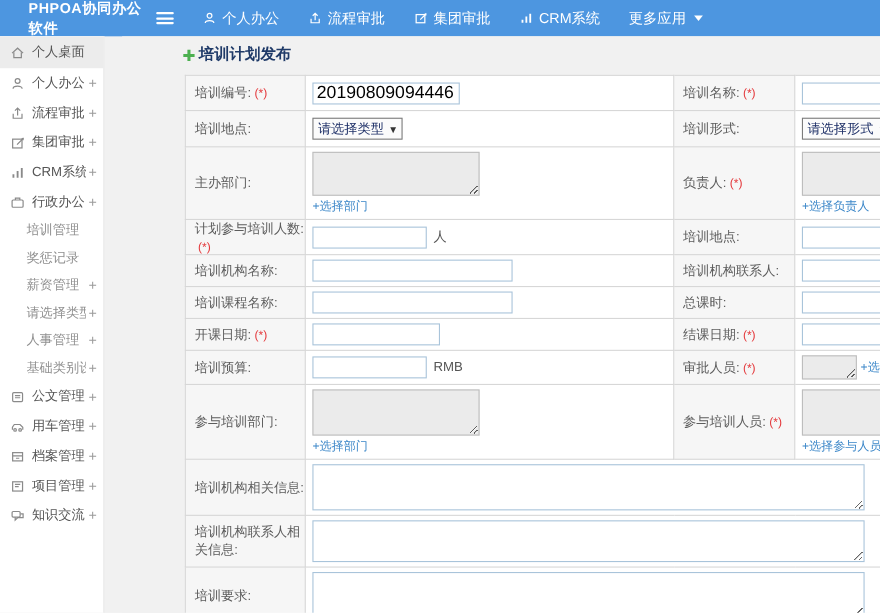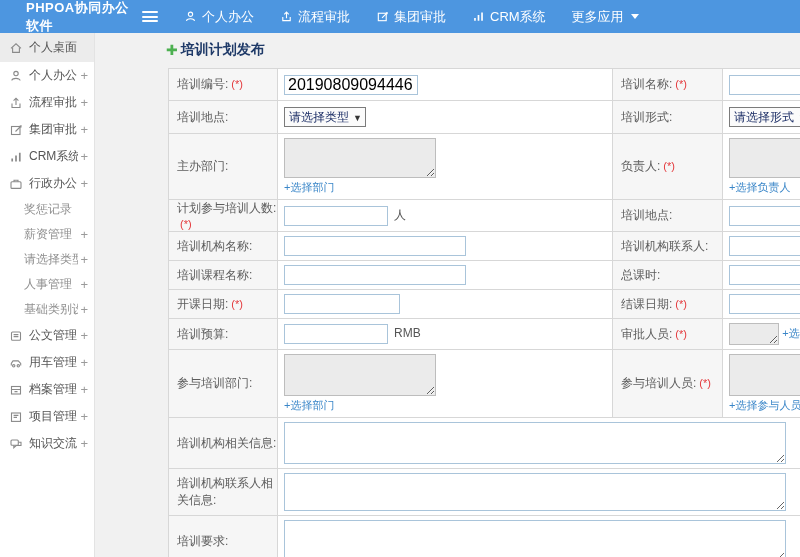--- a/index.html
+++ b/index.html
@@ -159,20 +159,23 @@
   </div>
   <div class="s-item">
     <span class="s-ico"><svg width="14" height="14" viewBox="0 0 14 14" fill="none" stroke="#8a8a8a" stroke-width="1.1">
           <rect x="2" y="4.8" width="10" height="6.6" rx="1"></rect>
           <path d="M5 4.8 V3.2 H9 V4.8"></path>
         </svg></span>
     <span class="s-lbl">行政办公</span>
     <span class="s-exp">+</span>
   </div>
   <div class="s-item sub">
+    <span class="s-lbl">培训管理</span>
+  </div>
+  <div class="s-item sub">
     <span class="s-lbl">奖惩记录</span>
   </div>
   <div class="s-item sub">
     <span class="s-lbl">薪资管理</span>
     <span class="s-exp">+</span>
   </div>
   <div class="s-item sub">
     <span class="s-lbl">请选择类型</span>
     <span class="s-exp">+</span>
   </div>

